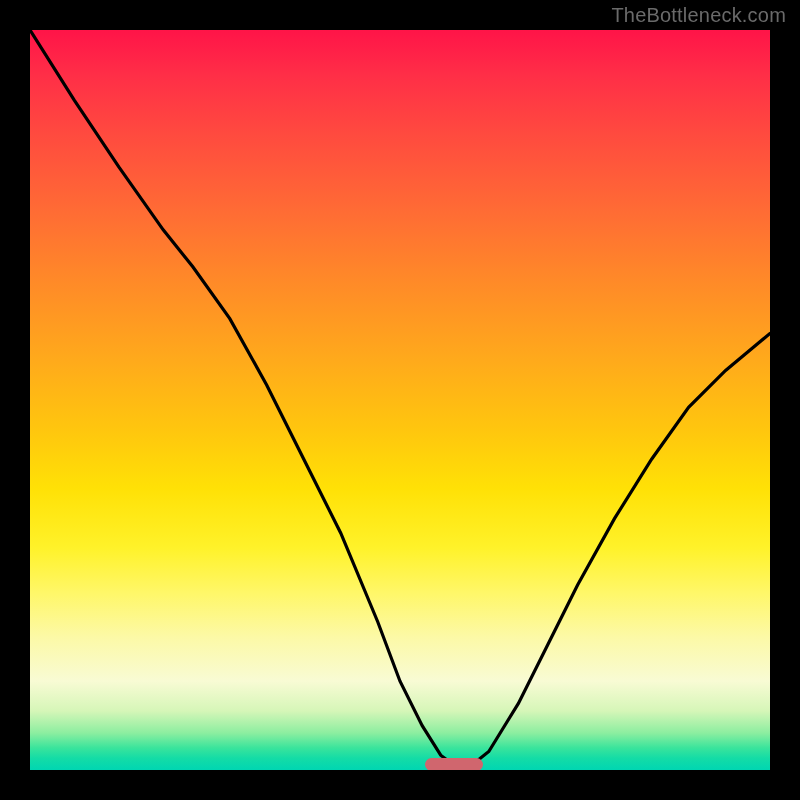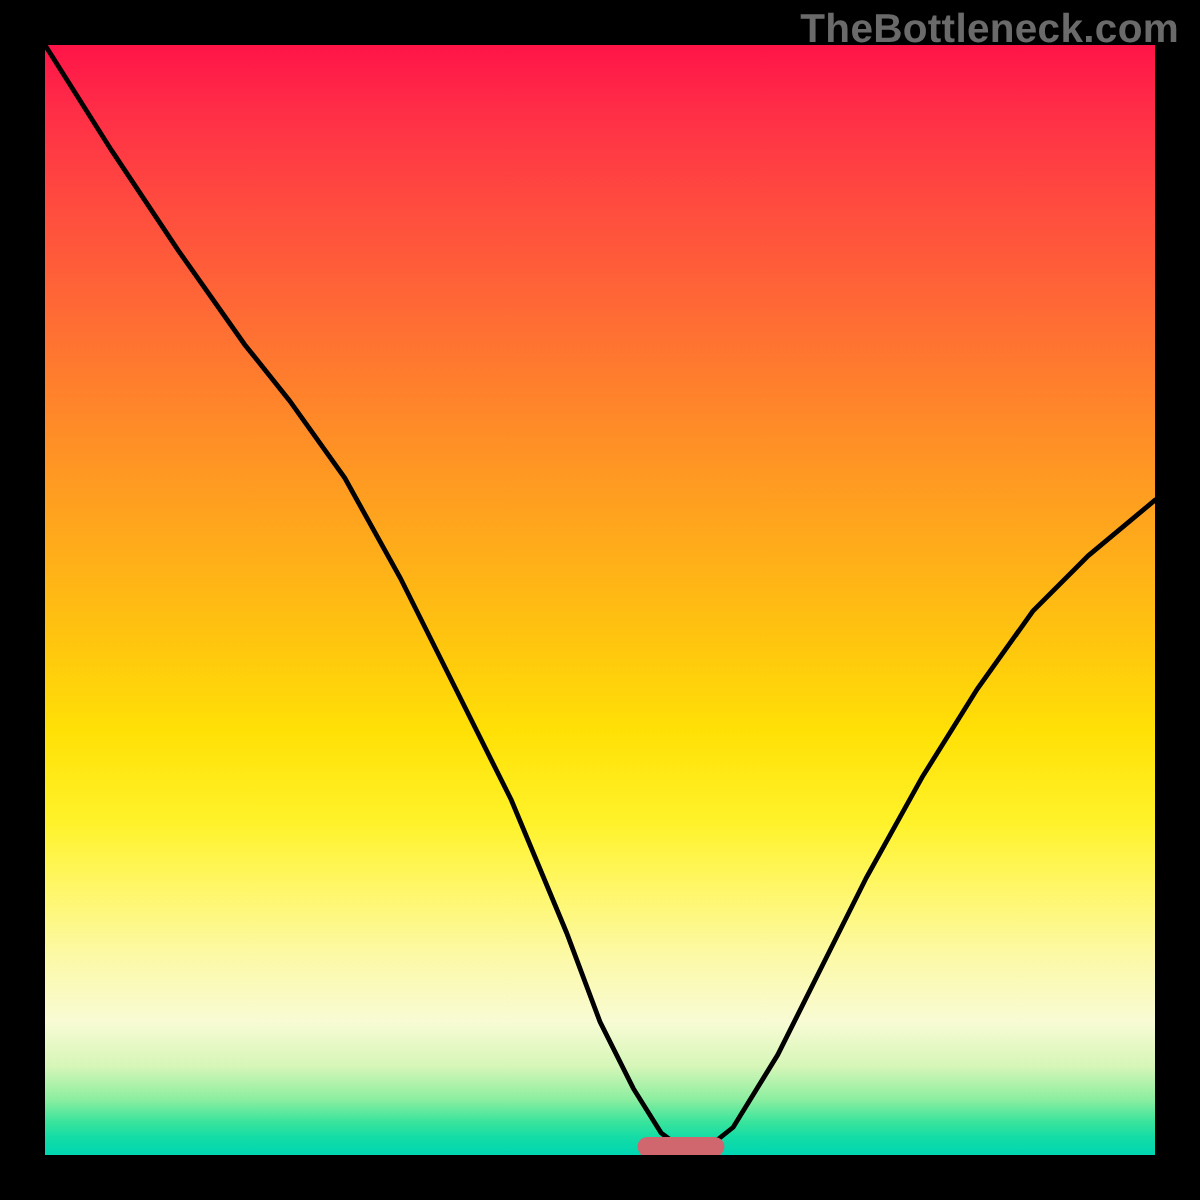--- a/index.html
+++ b/index.html
@@ -15,22 +15,22 @@
     position: relative;
     width: 800px;
     height: 800px;
     background: #000;
   }
   .watermark {
     position: absolute;
     top: 4px;
     right: 14px;
     color: #6a6a6a;
-    font-size: 27px;
-    font-weight: 700;
+    font-size: 20px;
+    font-weight: 400;
     letter-spacing: 0.2px;
     z-index: 10;
   }
   .plot-area {
     position: absolute;
     left: 30px;
     top: 30px;
     width: 740px;   
     height: 740px;  
     overflow: hidden;

